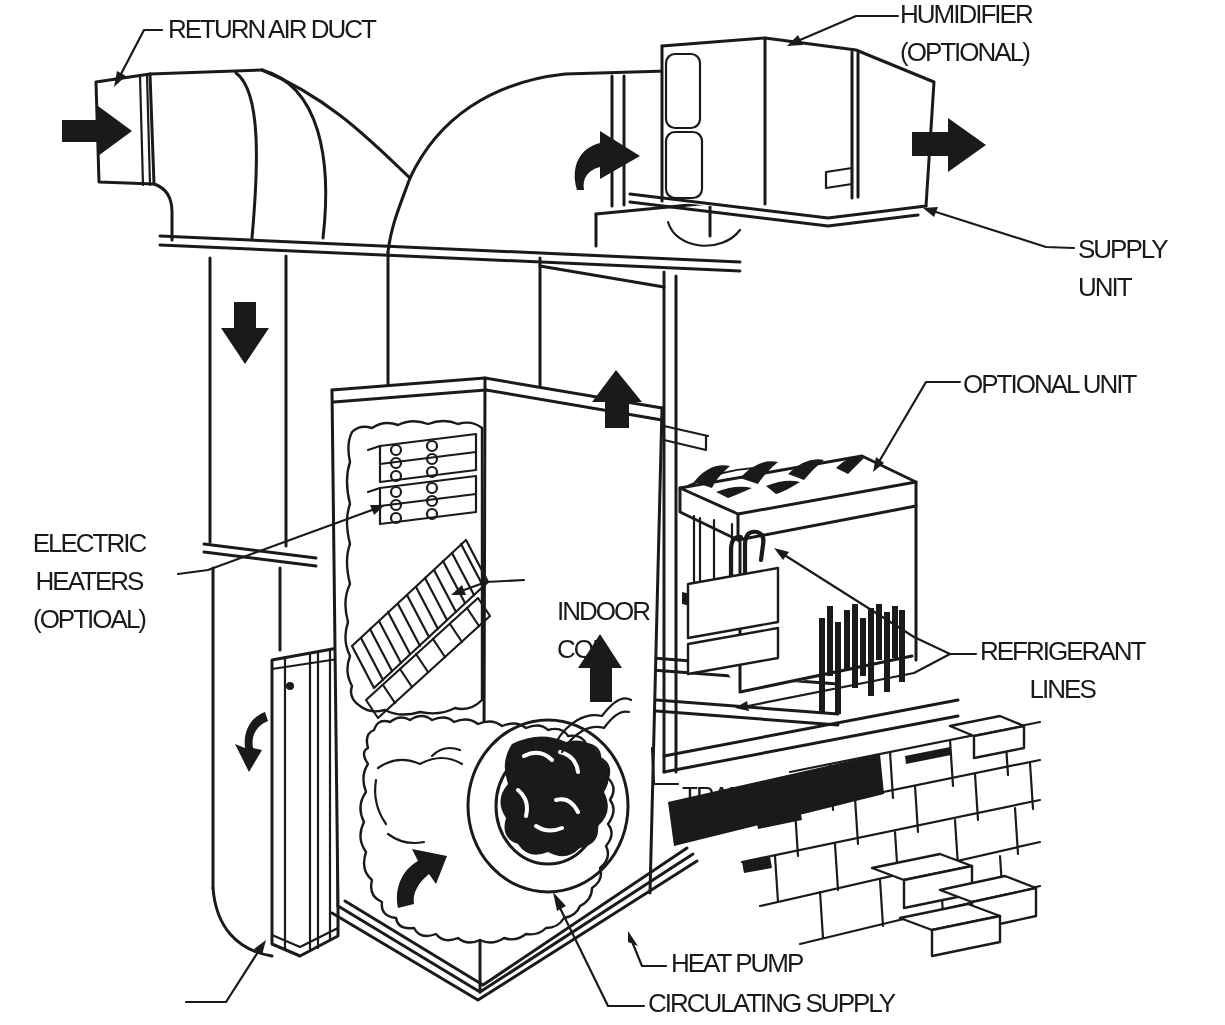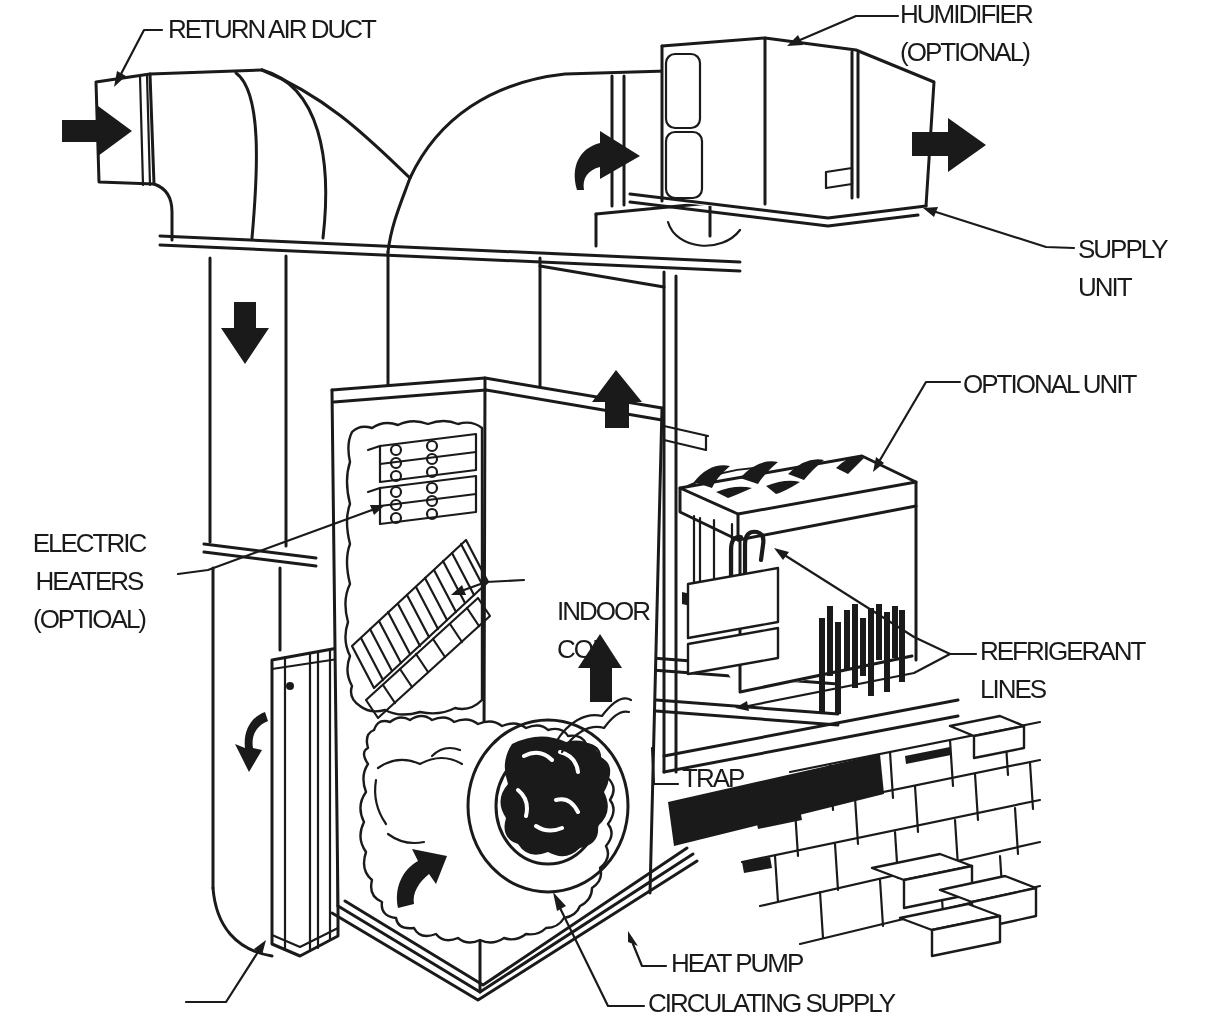--- a/index.html
+++ b/index.html
@@ -274,18 +274,18 @@
   <div class="lbl" style="left:900px;top:-5px;">HUMIDIFIER
 (OPTIONAL)</div>
   <div class="lbl" style="left:1078px;top:230px;">SUPPLY
 UNIT</div>
   <div class="lbl" style="left:963px;top:365px;">OPTIONAL UNIT</div>
   <div class="lbl center" style="left:0px;top:524px;width:178px;">ELECTRIC
 HEATERS
 (OPTIOAL)</div>
   <div class="lbl" style="left:528px;top:592px;margin-left:29px;">INDOOR
 COIL</div>
-  <div class="lbl" style="left:980px;top:632px;">REFRIGERANT
+  <div class="lbl" style="left:980px;top:632px;text-align:center;">REFRIGERANT
 LINES</div>
-  <div class="lbl" style="left:682px;top:759px;">TRAP</div>
+  <div class="lbl" style="left:682px;top:777px;">TRAP</div>
   <div class="lbl" style="left:671px;top:944px;text-align:right;">HEAT PUMP</div>
   <div class="lbl" style="left:648px;top:984px;">CIRCULATING SUPPLY</div>
 </div>
 
 </body></html>

